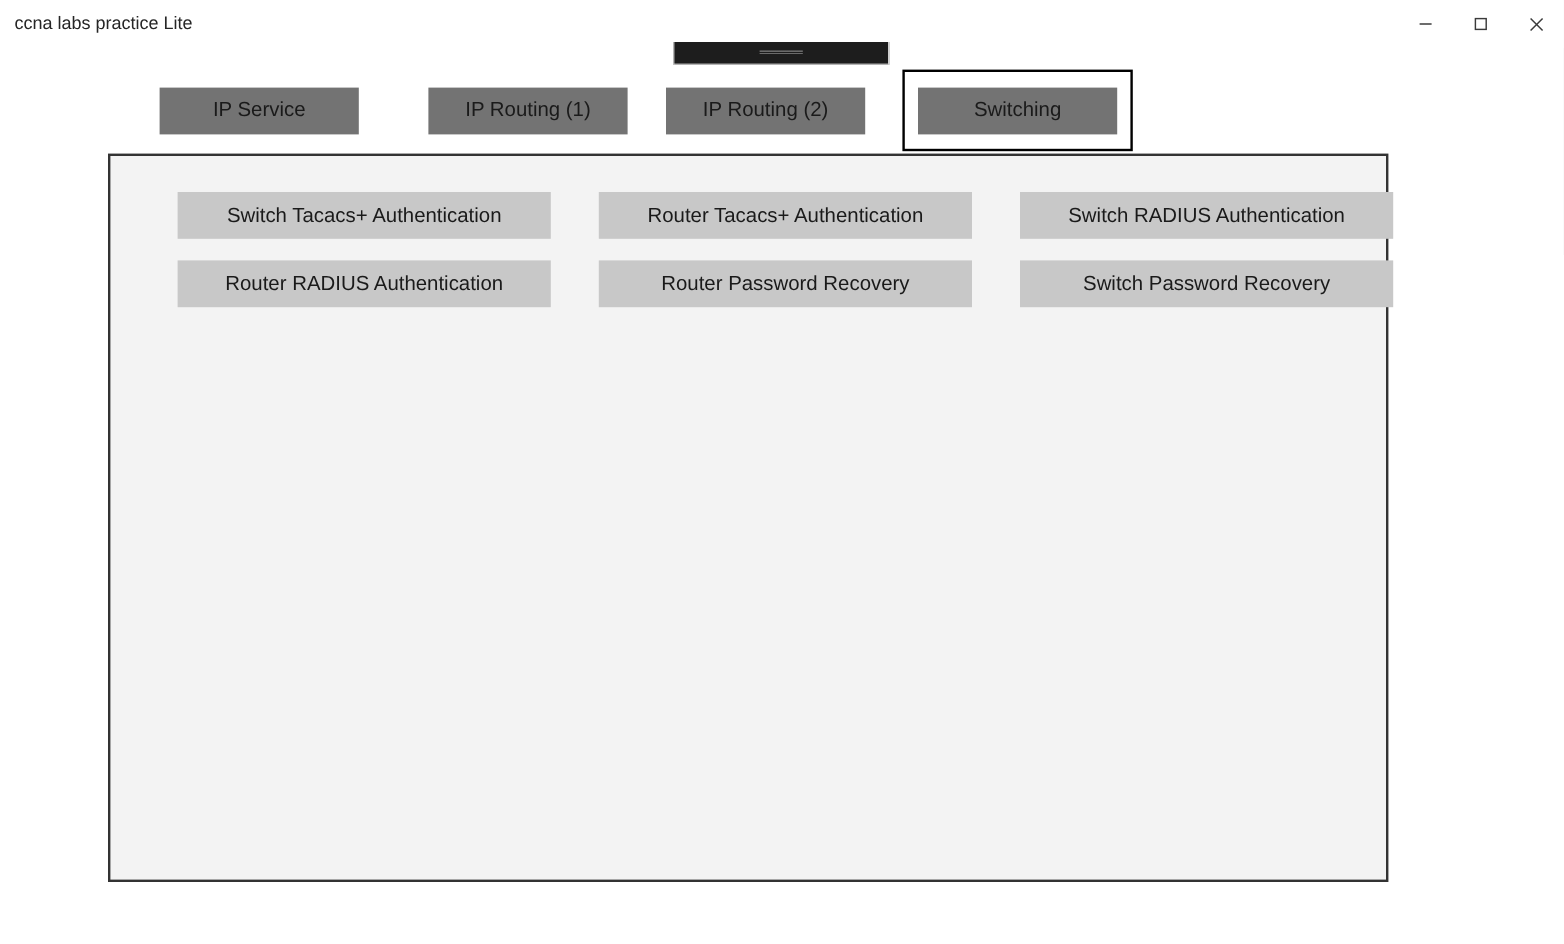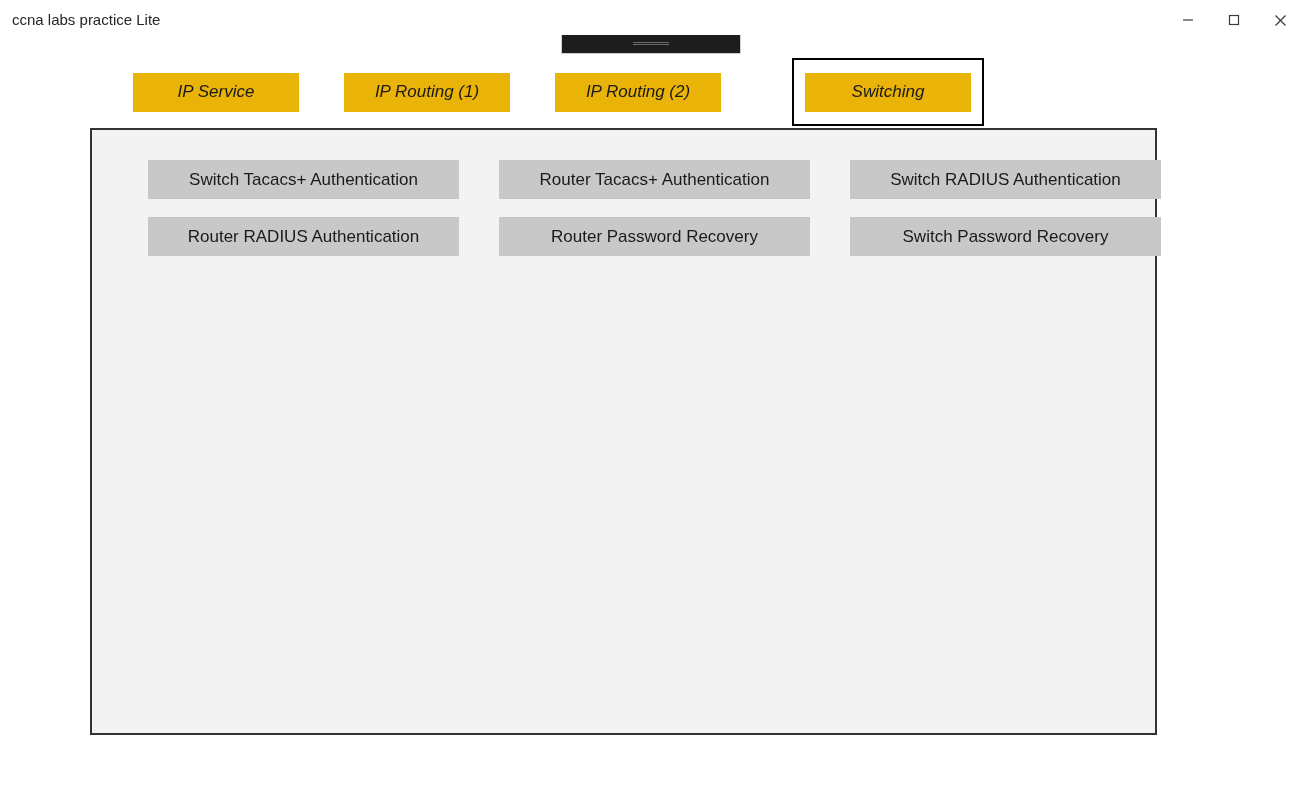--- a/index.html
+++ b/index.html
@@ -87,37 +87,35 @@
     height: 68px;
     box-sizing: border-box;
     display: flex;
     align-items: center;
     justify-content: center;
     background: transparent;
   }
   .tab-wrap.selected {
     border: 2px solid #000000;
     background: #ffffff;
-    margin-left: 40px;
   }
   .tab-button {
     width: 166px;
     height: 39px;
-    background: #eab308;
+    background: #737373;
     border: none;
     box-sizing: border-box;
     display: flex;
     align-items: center;
     justify-content: center;
     font-family: "Liberation Sans", sans-serif;
     font-size: 17px;
     color: #1a1a1a;
     white-space: nowrap;
     cursor: pointer;
-    font-style: italic;
   }
 
   
   .content-panel {
     position: absolute;
     left: 90px;
     top: 128px;
     width: 1067px;
     height: 607px;
     background: #f3f3f3;
@@ -185,21 +183,21 @@
 <div class="dark-strip">
   <div class="dark-strip-handle"></div>
 </div>
 
 <div class="tabstrip">
 
   <div class="tab-wrap" style="left:120px;">
     <div class="tab-button">IP Service</div>
   </div>
 
-  <div class="tab-wrap" style="left:331px;align-items:center;">
+  <div class="tab-wrap" style="left:344px;align-items:center;">
     <div class="tab-button">IP Routing (1)</div>
   </div>
 
   <div class="tab-wrap" style="left:542px;">
     <div class="tab-button">IP Routing (2)</div>
   </div>
 
   <div class="tab-wrap selected" style="left:752px;">
     <div class="tab-button">Switching</div>
   </div>

